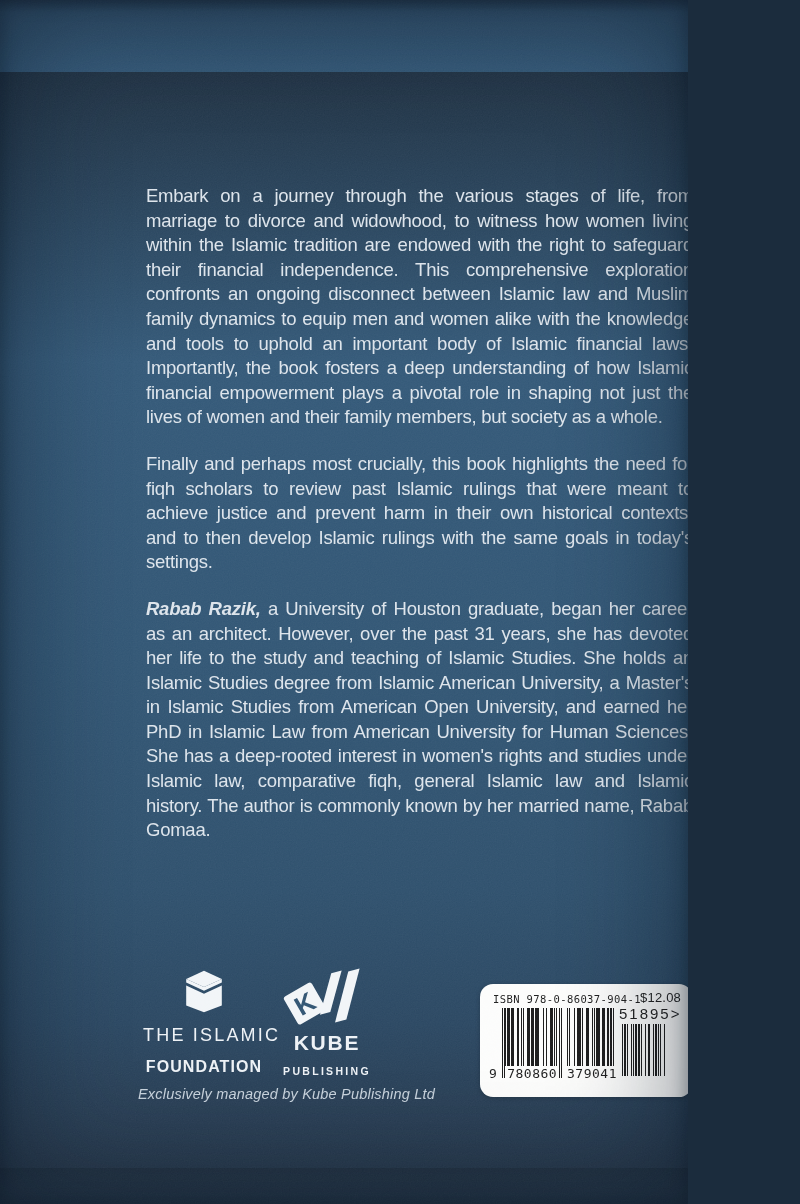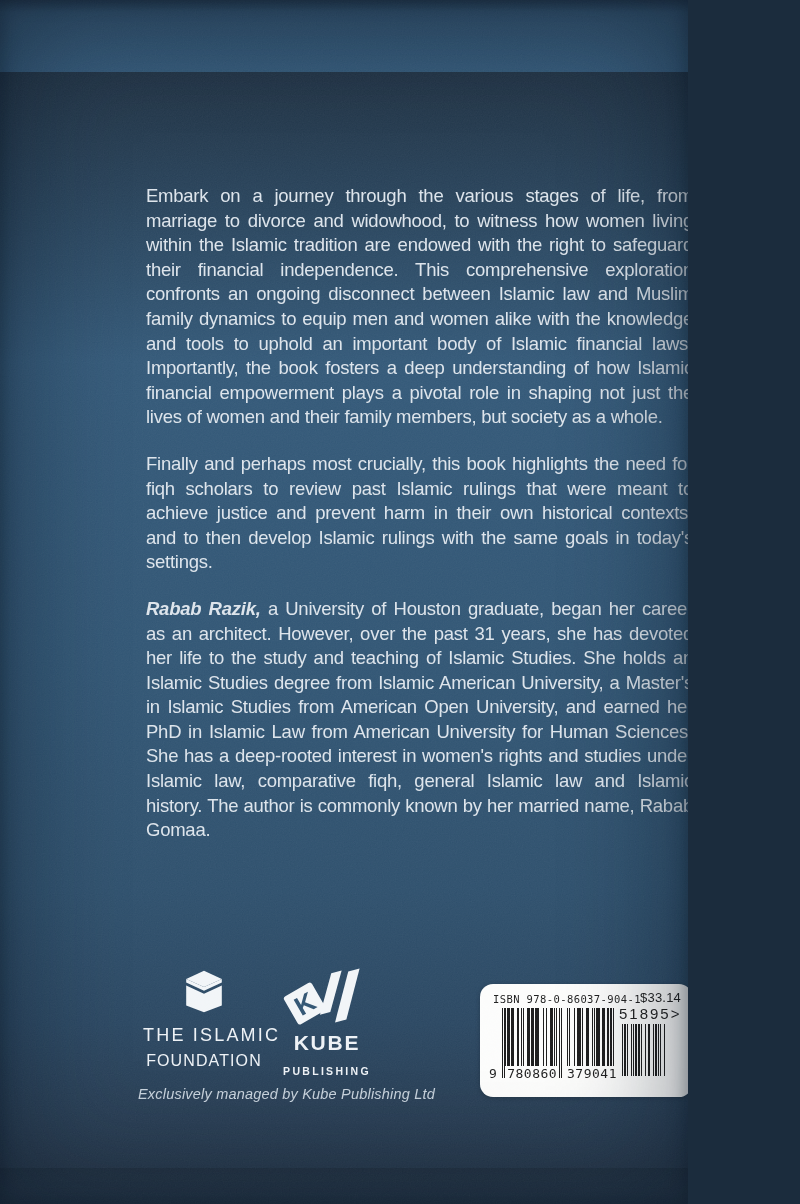--- a/index.html
+++ b/index.html
@@ -21,21 +21,21 @@
     color:#dde4eb;font-size:18.5px;line-height:24.6px;letter-spacing:-0.25px;
     text-align:justify;}
   .synopsis p{margin:0;}
   .synopsis p + p{margin-top:22px;}
   .author-name{font-weight:700;font-style:italic;}
   
   .pub{position:absolute;text-align:center;color:#eef2f6;z-index:2;}
   .pub svg{display:block;margin:0 auto;}
   .if-block{left:143px;top:970px;width:122px;}
   .if-line1{margin-top:9px;font-size:18px;letter-spacing:2.2px;font-weight:400;white-space:nowrap;}
-  .if-line2{margin-top:6px;font-size:16px;letter-spacing:1.1px;font-weight:400;white-space:nowrap;}
+  .if-line2{margin-top:12px;font-size:16px;letter-spacing:1.1px;font-weight:700;white-space:nowrap;}
   .kube-block{left:270px;top:961px;width:114px;}
   .kube-line1{margin-top:2px;font-size:21px;letter-spacing:1.8px;font-weight:700;white-space:nowrap;text-align:center;}
   .kube-line2{margin-top:10px;font-size:10.5px;letter-spacing:2.3px;font-weight:700;white-space:nowrap;}
   .managed{position:absolute;left:138px;top:1086px;width:250px;z-index:2;
     text-align:center;color:#c7d2dc;font-size:14.5px;font-style:italic;letter-spacing:.2px;white-space:nowrap;}
   
   .barcode-box{position:absolute;left:480px;top:984px;width:212px;height:113px;z-index:3;
     background:#fdfdfc;border-radius:13px;color:#181818;
     box-shadow:0 1px 4px rgba(10,20,30,.35);}
   .isbn{position:absolute;left:13px;top:9px;
@@ -84,21 +84,21 @@
       <polygon points="56,65 70,11 82,8 68,62" fill="#f2f5f8"></polygon>
     </svg>
     <div class="kube-line1">KUBE</div>
     <div class="kube-line2">PUBLISHING</div>
   </div>
 
   <div class="managed">Exclusively managed by Kube Publishing Ltd</div>
 
   <div class="barcode-box">
     <div class="isbn">ISBN 978-0-86037-904-1</div>
-    <div class="price">$33.14</div>
+    <div class="price">$12.08</div>
     <div class="pricecode">51895&gt;</div>
     <div class="bars-main" id="barsMain">
         <svg viewBox="0 0 95 10" preserveAspectRatio="none" width="100%" height="100%" shape-rendering="crispEdges">
           <rect x="0" y="0" width="1" height="10" fill="#161616"></rect>
           <rect x="2" y="0" width="1" height="10" fill="#161616"></rect>
           <rect x="4" y="0" width="3" height="10" fill="#161616"></rect>
           <rect x="8" y="0" width="2" height="10" fill="#161616"></rect>
           <rect x="13" y="0" width="1" height="10" fill="#161616"></rect>
           <rect x="16" y="0" width="1" height="10" fill="#161616"></rect>
           <rect x="18" y="0" width="1" height="10" fill="#161616"></rect>

